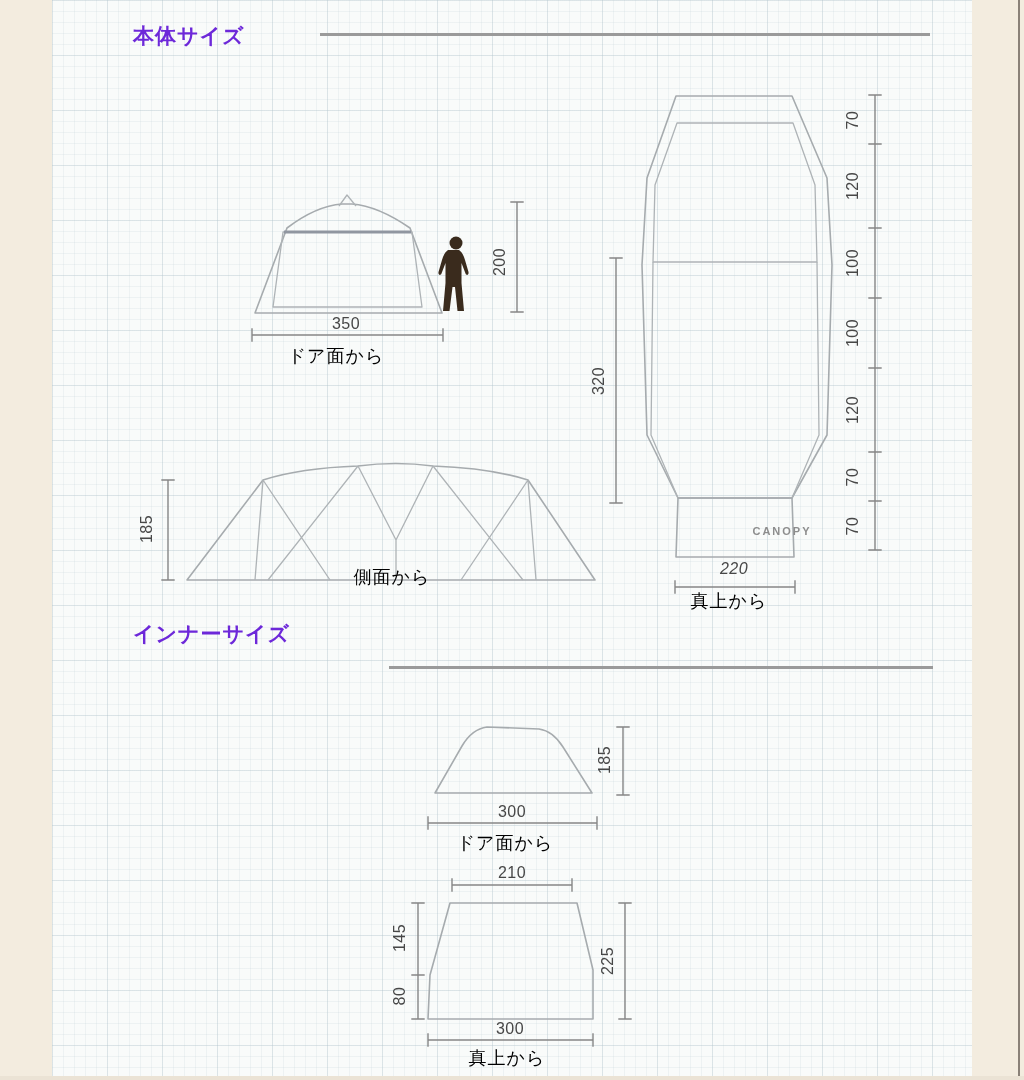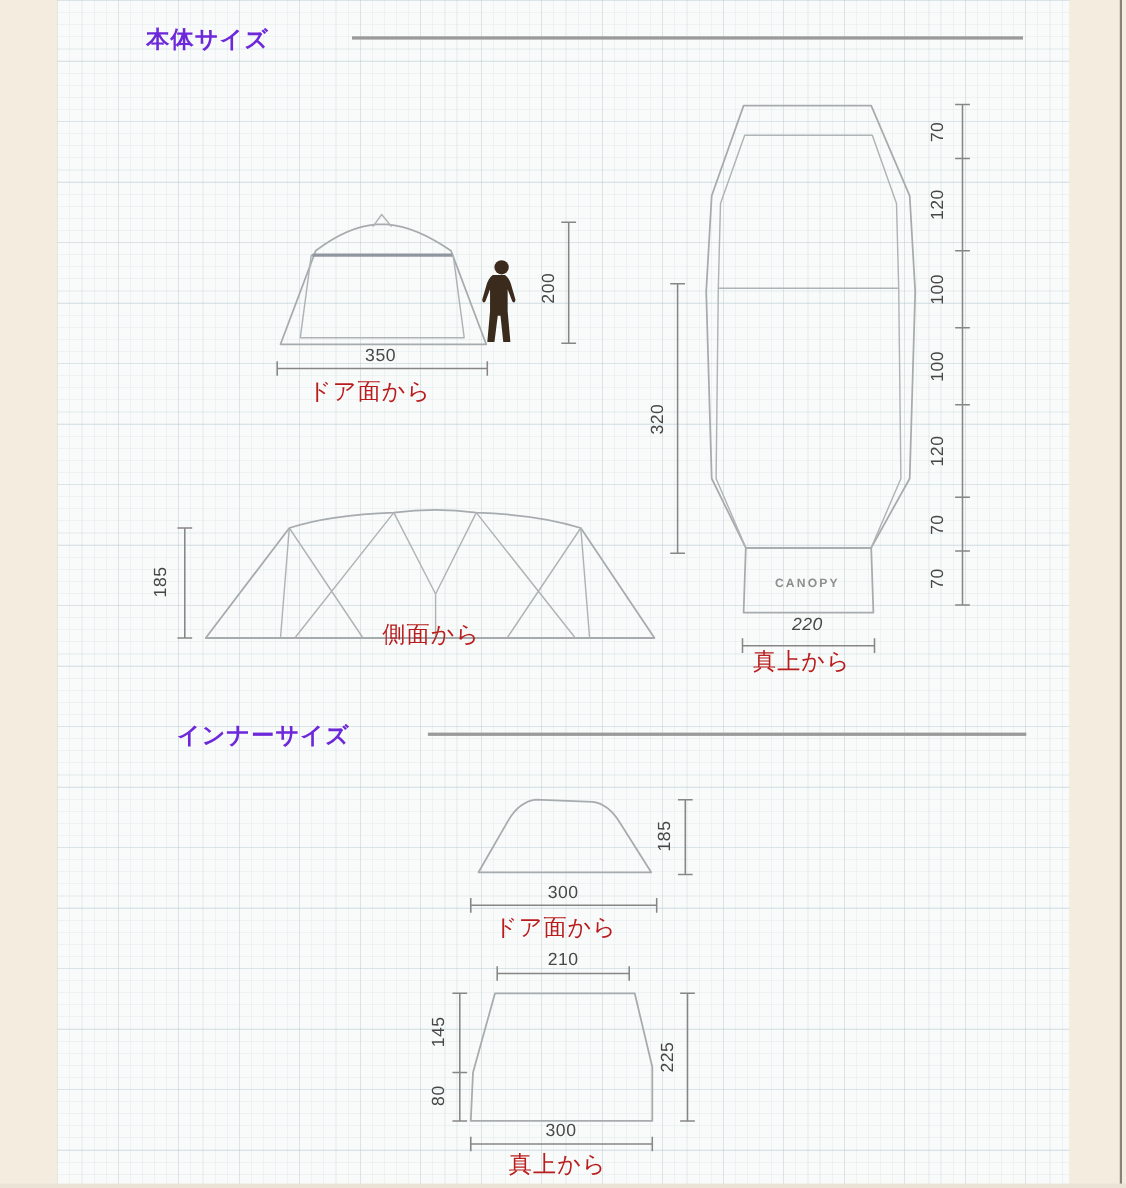--- a/index.html
+++ b/index.html
@@ -22,38 +22,38 @@
   .section-title{
     position:absolute;font-size:21px;font-weight:700;color:#6d28d9;letter-spacing:1px;white-space:nowrap;
   }
   .rule{position:absolute;height:3px;background:#9a9a9a;}
   svg.draw{position:absolute;left:0;top:0;}
   .hlabel,.vlabel{
     position:absolute;white-space:nowrap;color:#474747;font-size:16px;letter-spacing:.5px;
     transform:translate(-50%,-50%);
   }
   .vlabel{transform:translate(-50%,-50%) rotate(-90deg);}
-  .view-label{font-size:21px;color:#b91c1c;letter-spacing:1px;}
-  .canopy-label{font-size:11px;color:#8d8d8d;letter-spacing:2px;font-weight:700;}
+  .view-label{font-size:18px;color:#000000;letter-spacing:1px;}
+  .canopy-label{font-size:11px;color:#8d8d8d;letter-spacing:2px;font-weight:700;margin-left:48px;}
   .outline{fill:none;stroke:#a6abae;stroke-width:1.6;stroke-linejoin:round;stroke-linecap:round;}
   .inner-line{fill:none;stroke:#aeb3b6;stroke-width:1.3;stroke-linejoin:round;}
   .heavy{fill:none;stroke:#9096a0;stroke-width:3;}
   .dim{fill:none;stroke:#868686;stroke-width:1.4;stroke-linecap:square;}
   .person{fill:#3a2b1d;stroke:none;}
 </style>
 </head>
 <body>
 
 <div class="paper"></div>
 <div class="edge-line"></div>
 <div class="bottom-strip"></div>
 
 <div class="section-title" style="left:133px;top:22px;">本体サイズ</div>
 <div class="rule" style="left:320px;top:33px;width:610px;"></div>
-<div class="section-title" style="left:133px;top:654px;margin-left:28px;">インナーサイズ</div>
+<div class="section-title" style="left:133px;top:620px;">インナーサイズ</div>
 <div class="rule" style="left:389px;top:666px;width:544px;"></div>
 
 <svg class="draw" width="1024" height="1080" viewBox="0 0 1024 1080">
 
   <g>
     <path class="outline" d="M255,313 L287,228 Q316,206 342,204 L352,204 Q378,206 410,228 L442,313 Z"></path>
     <path class="inner-line" d="M339,206 L347,195 L356,206"></path>
     <path class="inner-line" d="M283,232 L412,232 L422,307 L273,307 Z"></path>
     <path class="heavy" d="M284,232 L411,232"></path>
     <path class="dim" d="M252,335 L443,335 M252,329 L252,341 M443,329 L443,341"></path>

